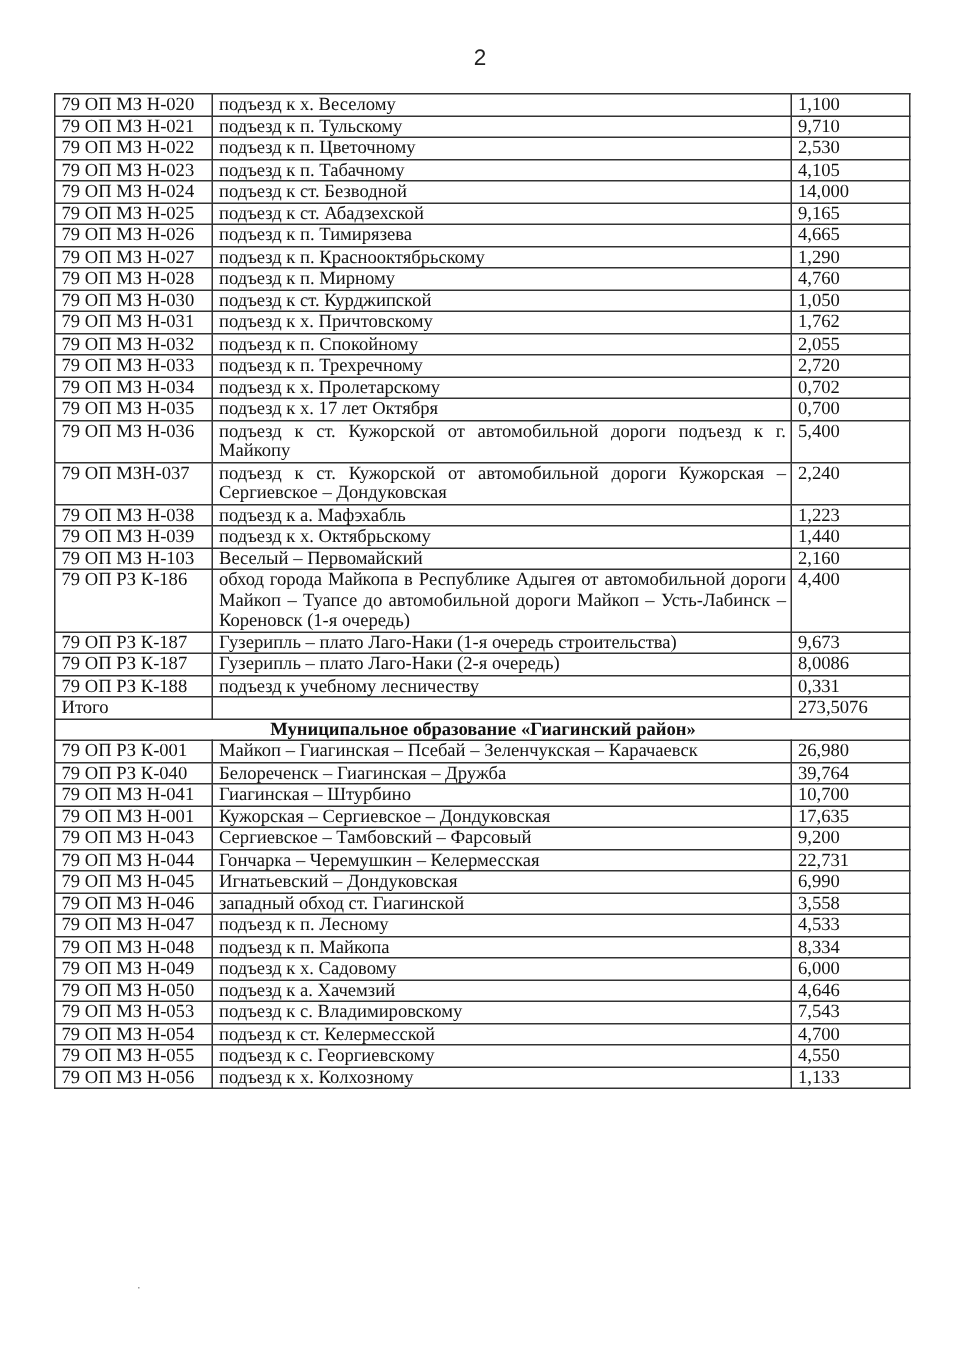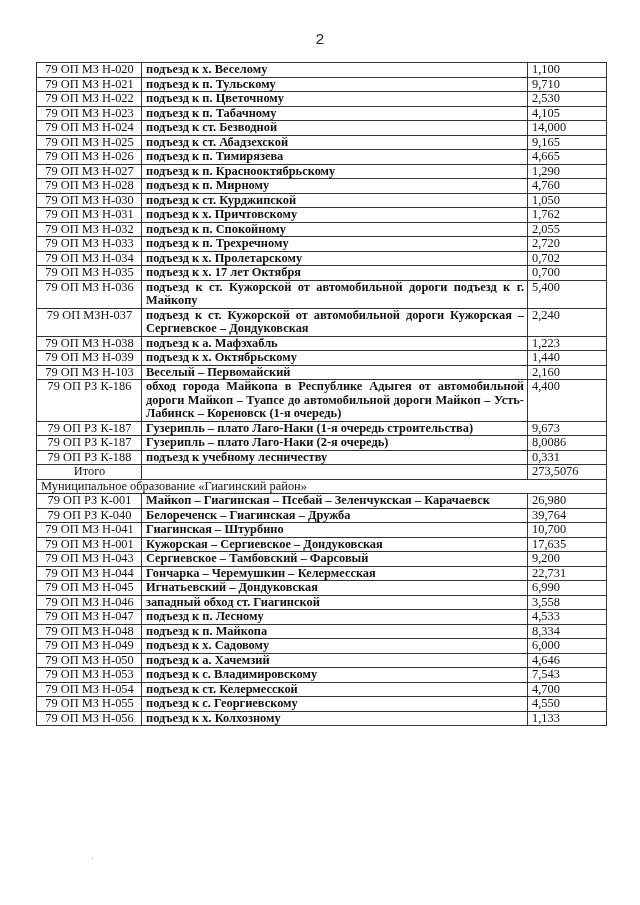--- a/index.html
+++ b/index.html
@@ -15,24 +15,24 @@
     position: absolute; top: 62px; left: 36px; width: 570px;
     border-collapse: collapse; table-layout: fixed;
     font-size: 12.4px; line-height: 13.5px;
   }
   table.roads td {
     border: 1px solid #333; padding: 0 3px 0 4px; vertical-align: top;
   }
   table.roads col.c1 { width: 105px; }
   table.roads col.c2 { width: 386px; }
   table.roads col.c3 { width: 79px; }
-  td.code { white-space: nowrap; text-align: center; }
-  td.name { text-align: justify; font-weight: bold; }
+  td.code { white-space: nowrap; }
+  td.name { text-align: justify; }
   td.len { text-align: left; }
-  td.section { text-align: left; }
+  td.section { text-align: center; font-weight: bold; }
   .scan-dot { position: absolute; left: 92px; top: 858px; width: 1px; height: 1px; background: #999; }
 </style>
 </head>
 <body>
 
 <div class="page-number">2</div>
 
 <table class="roads">
   <colgroup>
       <col class="c1">

